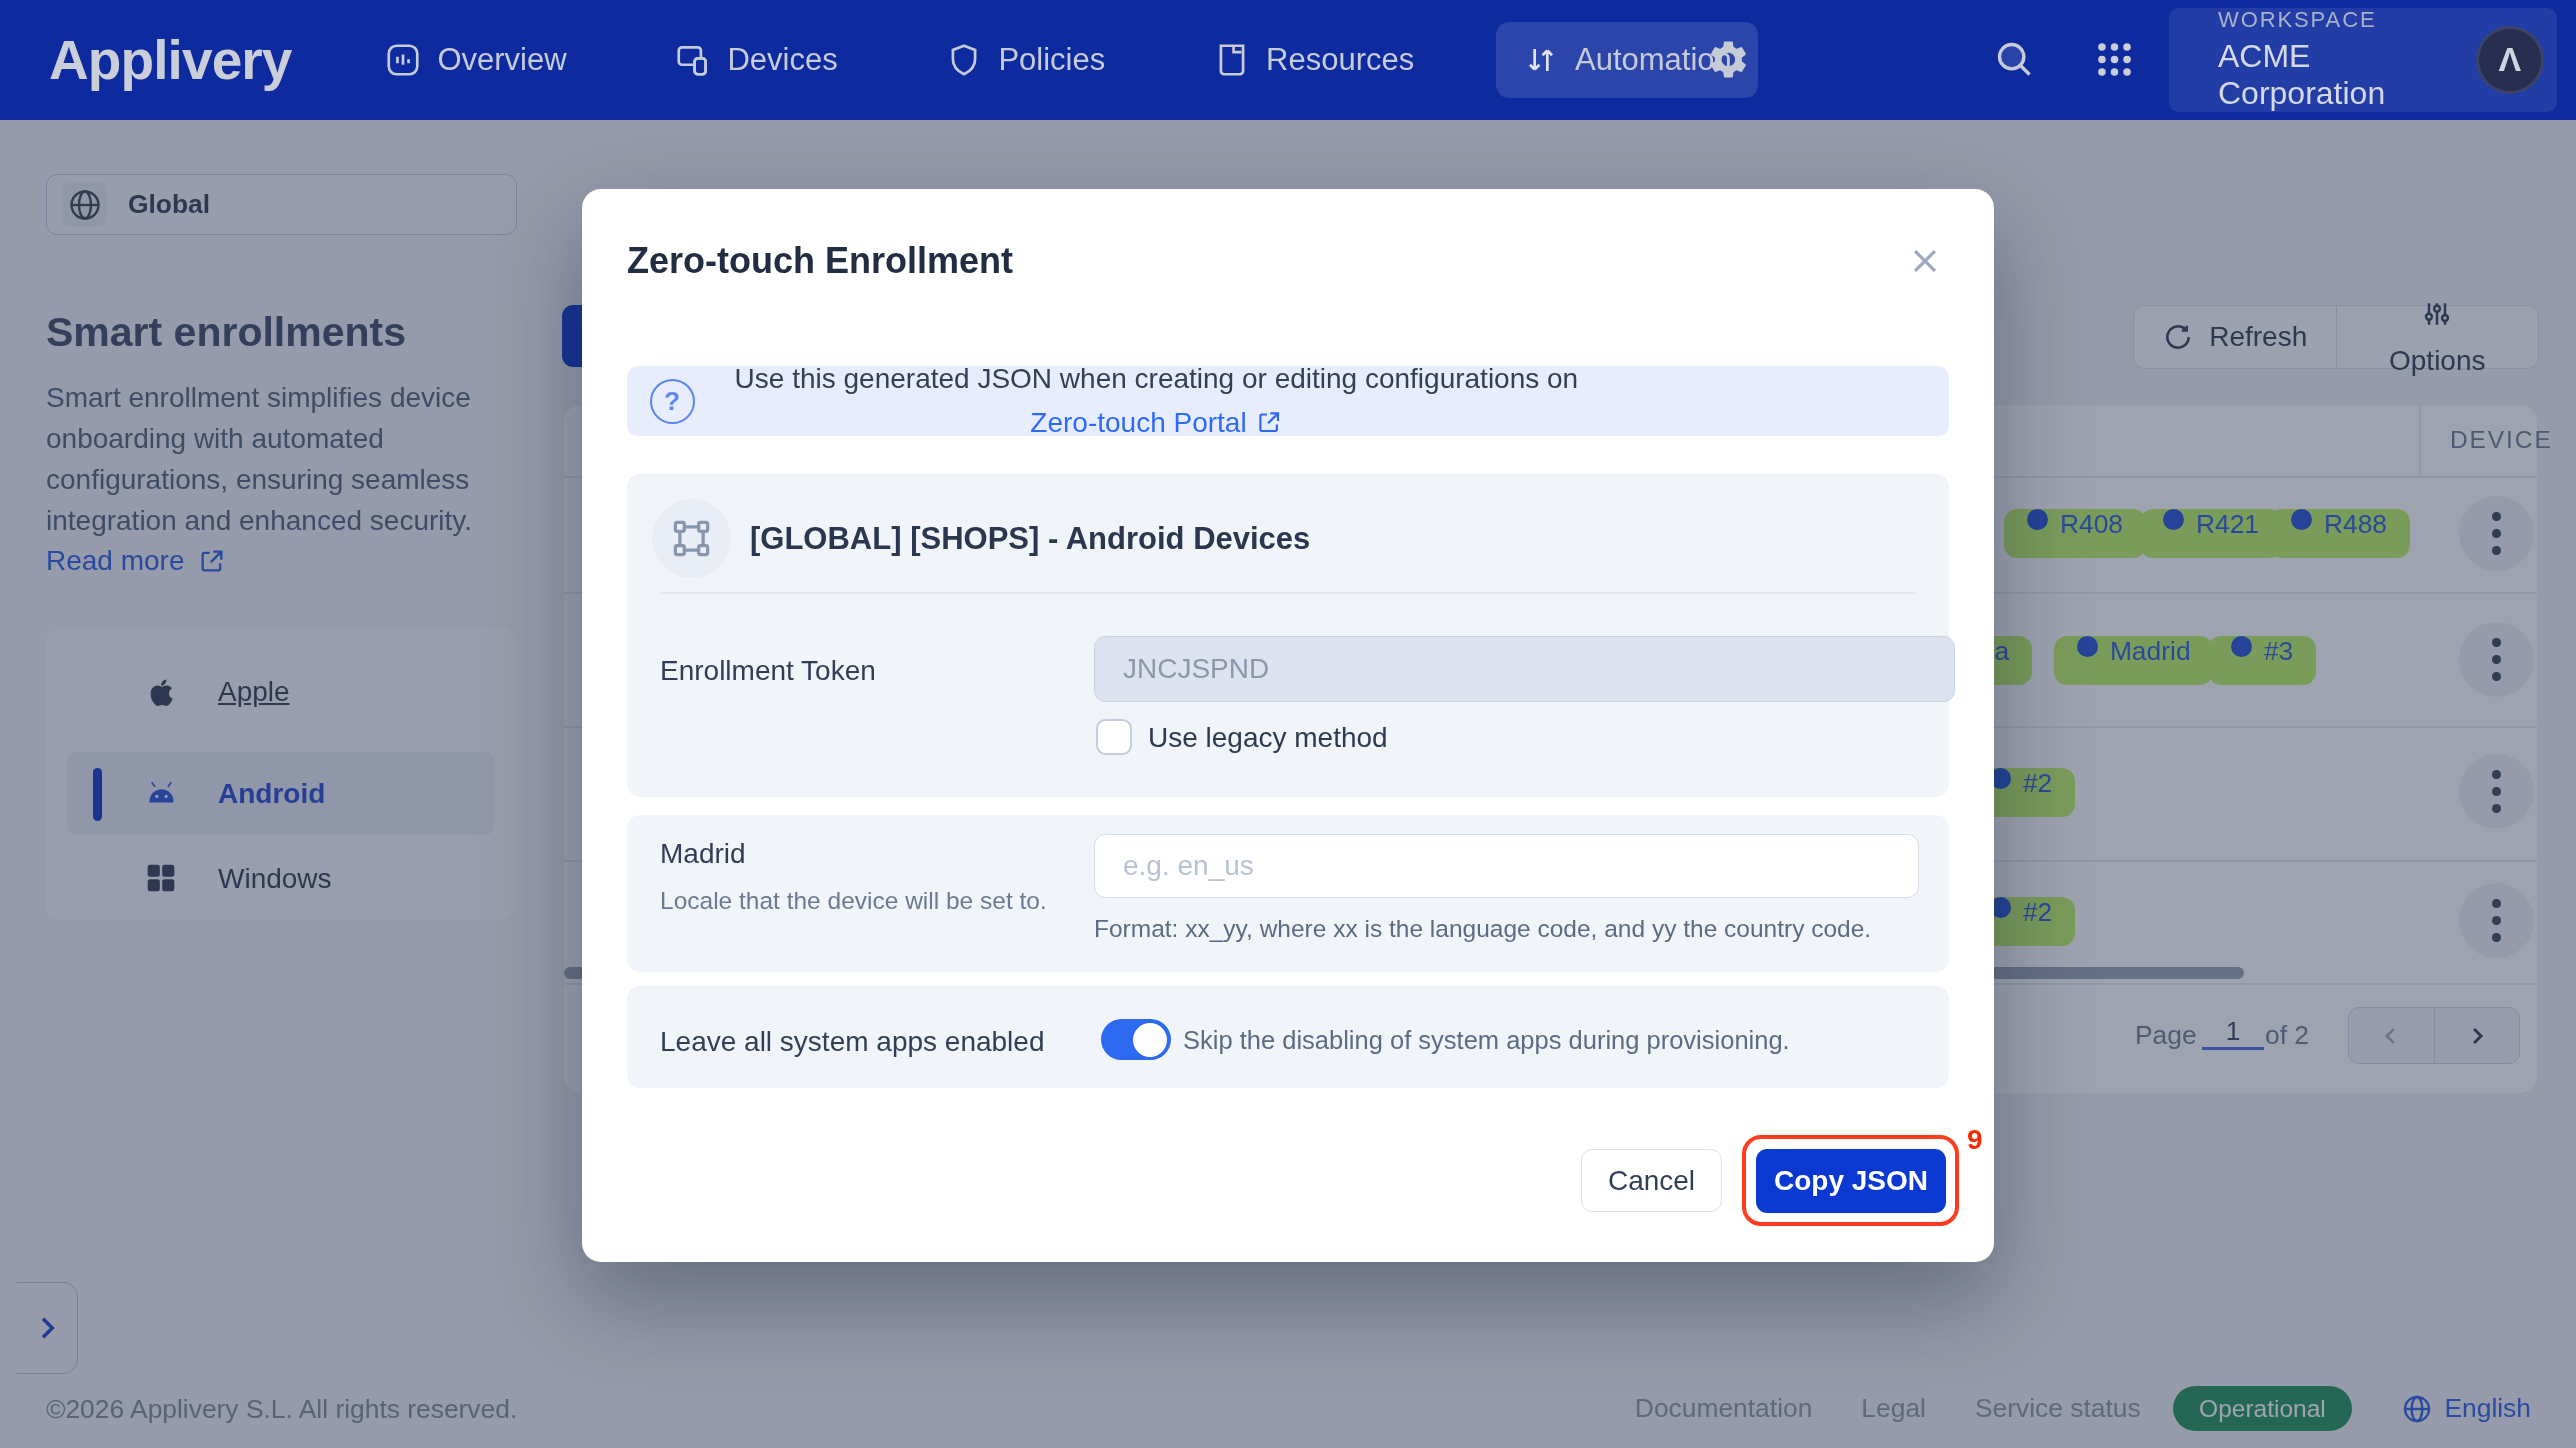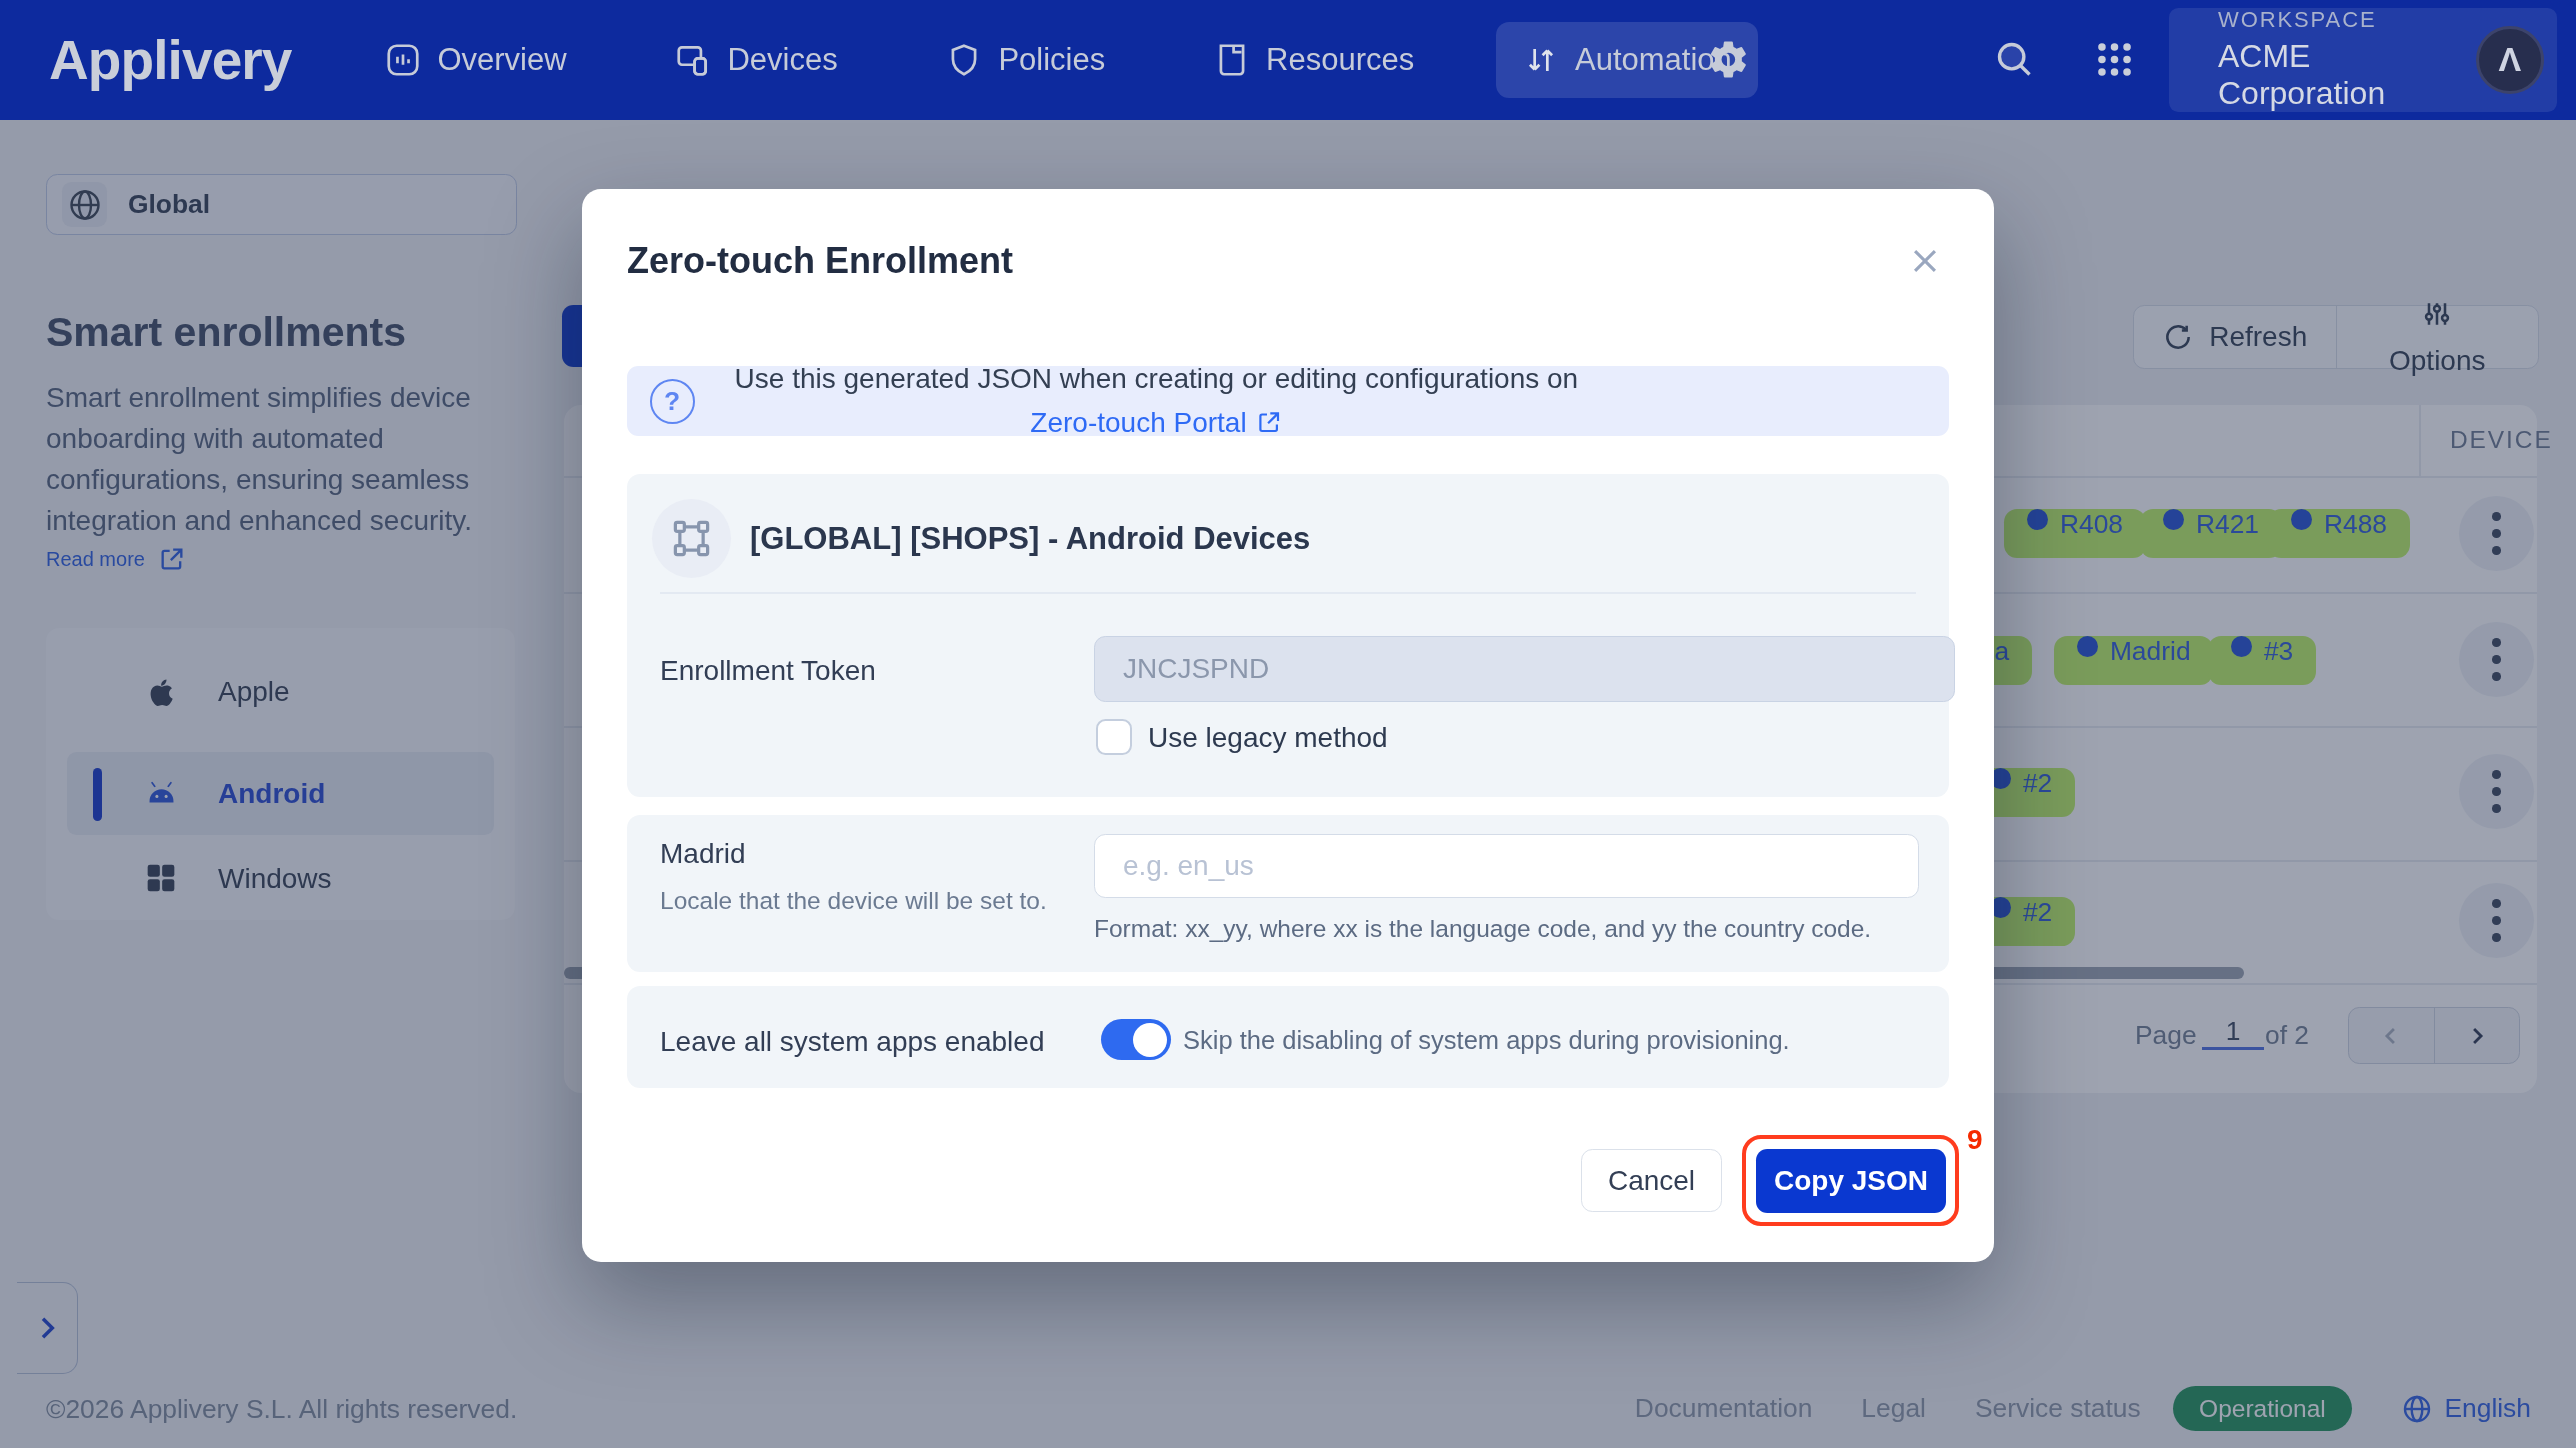--- a/index.html
+++ b/index.html
@@ -27,21 +27,21 @@
           font-size:34px;font-weight:700;margin-right:13.2px;}
 
   
   .global-box{left:46px;top:174px;width:469px;height:59px;border:1.9px solid #bcc8e4;border-radius:11.3px;
               background:#f2f4f9;display:flex;align-items:center;}
   .global-ic-wrap{width:45px;height:45px;margin-left:15px;border-radius:9.4px;background:#e6eaf2;
                   display:flex;align-items:center;justify-content:center;}
   .global-label{margin-left:21px;font-size:26.4px;font-weight:600;color:#323e52;}
   .side-title{left:46px;top:309px;font-size:41px;font-weight:600;color:#3f4c64;}
   .side-desc{left:46px;top:377px;width:490px;font-size:28px;line-height:41px;color:#53627b;}
-  .read-more{left:46px;top:545px;font-size:20px;color:#2a5de0;display:flex;align-items:center;gap:13.2px;}
+  .read-more{left:46px;top:545px;font-size:28px;color:#2a5de0;display:flex;align-items:center;gap:13.2px;}
   .platform-card{left:46px;top:628px;width:469px;height:292px;background:#f4f6fa;border-radius:13.2px;}
   .plat-item{position:absolute;left:21px;width:427px;height:83px;display:flex;align-items:center;
              font-size:28px;color:#333f52;border-radius:9.4px;}
   .plat-item .p-ic{width:41px;height:41px;margin-left:74px;margin-right:36px;}
   .plat-item.active{background:#e4e9f1;color:#2547cf;font-weight:600;}
   .active-bar{position:absolute;left:47px;top:15px;width:9.4px;height:53px;border-radius:4.7px;background:#1438c8;}
 
   
   .tbl-card{left:564px;top:405px;width:1973px;height:688px;background:#fff;border-radius:17px;}
   .tbl-hline{height:1.9px;background:#e7ebf1;}
@@ -222,21 +222,21 @@
     <span>Read more</span>
     <span>
       <svg viewBox="0 0 24 24" width="28" height="28" fill="none" stroke="#2a5de0" stroke-width="2">
           <path d="M10 5H5.5A1.5 1.5 0 0 0 4 6.5v12A1.5 1.5 0 0 0 5.5 20h12a1.5 1.5 0 0 0 1.5-1.5V14"></path>
           <path d="M13 4h7v7M20 4l-9 9"></path>
         </svg>
     </span>
   </div>
 
   <div class="abs platform-card">
-    <div class="plat-item" style="top:22.6px;">
+    <div class="plat-item" style="top:22.6px;text-decoration:underline;">
       <span class="p-ic">
         <svg viewBox="0 0 24 24" width="41" height="41" fill="#333f52">
             <path d="M16.4 12.6c0-2 1.6-3 1.7-3.1-1-1.4-2.4-1.6-2.9-1.6-1.2-.1-2.4.7-3 .7-.6 0-1.6-.7-2.6-.7-1.3 0-2.6.8-3.3 2-1.4 2.4-.4 6 1 8 .7 1 1.5 2.1 2.5 2 1 0 1.4-.6 2.6-.6s1.5.6 2.6.6 1.8-1 2.4-2c.8-1.1 1.1-2.2 1.1-2.3 0 0-2.1-.8-2.1-3zm-2.3-5.7c.5-.7.9-1.6.8-2.5-.8 0-1.7.5-2.3 1.2-.5.6-.9 1.5-.8 2.4.9.1 1.8-.4 2.3-1.1z"></path>
           </svg>
       </span>
       <span>Apple</span>
     </div>
     <div class="plat-item active" style="top:124px;">
       <span class="p-ic">
         <svg viewBox="0 0 24 24" width="41" height="41" fill="#2b55d8">

